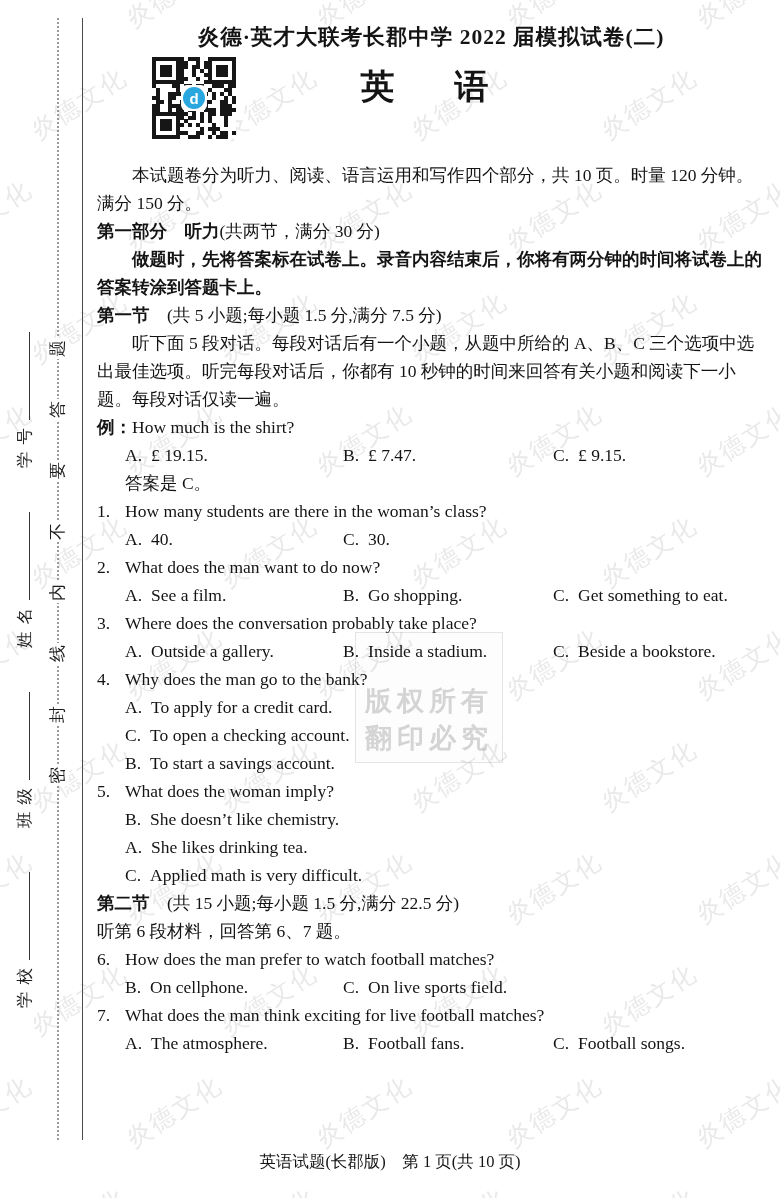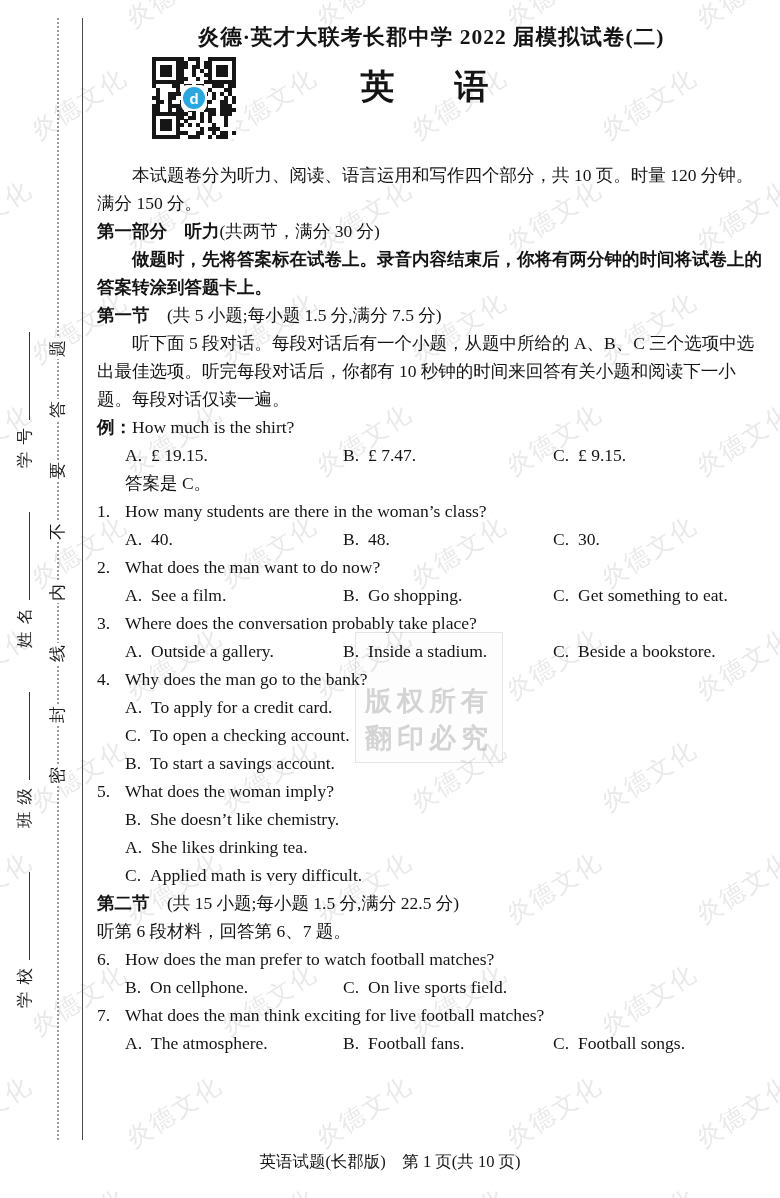--- a/index.html
+++ b/index.html
@@ -441,21 +441,20 @@
     </div>
 
     <div id="questions-part1">
   <div class="question">
     <p class="q-line">
       <span class="q-num">1.</span>
       <span class="q-text">How many students are there in the woman’s class?</span>
     </p>
     <div class="q-opts-cols">
             <span class="opt-cell"><span class="opt-letter">A.</span><span>40.</span></span>
-            <span class="opt-cell"><span class="opt-letter">B.</span><span>48.</span></span>
             <span class="opt-cell"><span class="opt-letter">C.</span><span>30.</span></span>
           </div>
   </div>
 
   <div class="question">
     <p class="q-line">
       <span class="q-num">2.</span>
       <span class="q-text">What does the man want to do now?</span>
     </p>
     <div class="q-opts-cols">

